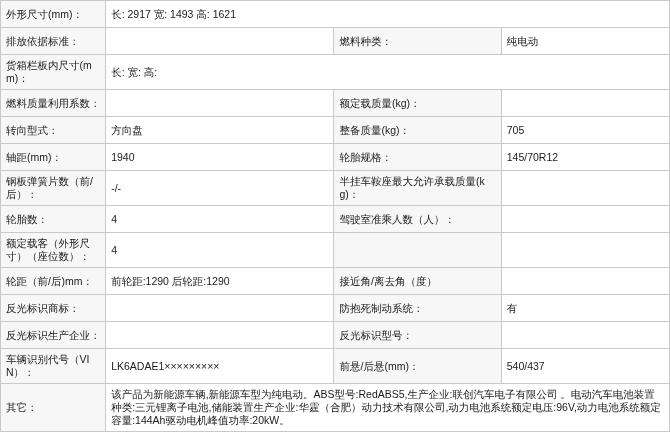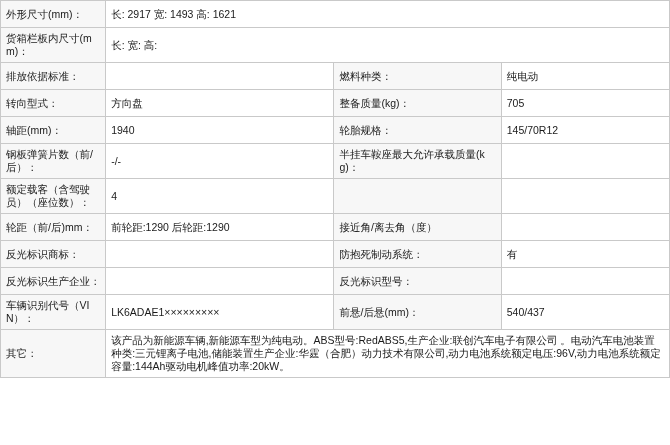--- a/index.html
+++ b/index.html
@@ -59,49 +59,61 @@
     <col class="col-v1">
     <col class="col-l2">
     <col class="col-v2">
   </colgroup>
   <tbody>
     <tr class="topband">
       <td class="lbl">外形尺寸(mm)：</td>
       <td class="val" colspan="3">长: 2917 宽: 1493 高: 1621</td>
     </tr>
     <tr>
+      <td class="lbl">排放依据标准：</td>
+      <td class="val"></td>
+      <td class="lbl">燃料种类：</td>
+      <td class="val">纯电动</td>
+    </tr>
+    <tr>
       <td class="lbl">货箱栏板内尺寸(mm)：</td>
       <td class="val" colspan="3">长: 宽: 高:</td>
     </tr>
     <tr>
-      <td class="lbl">排放依据标准：</td>
+      <td class="lbl">燃料质量利用系数：</td>
       <td class="val"></td>
-      <td class="lbl">燃料种类：</td>
-      <td class="val">纯电动</td>
+      <td class="lbl">额定载质量(kg)：</td>
+      <td class="val"></td>
     </tr>
     <tr>
       <td class="lbl">转向型式：</td>
       <td class="val">方向盘</td>
       <td class="lbl">整备质量(kg)：</td>
       <td class="val">705</td>
     </tr>
     <tr>
       <td class="lbl">轴距(mm)：</td>
       <td class="val">1940</td>
       <td class="lbl">轮胎规格：</td>
       <td class="val">145/70R12</td>
     </tr>
     <tr>
       <td class="lbl">钢板弹簧片数（前/后）：</td>
       <td class="val">-/-</td>
       <td class="lbl">半挂车鞍座最大允许承载质量(kg)：</td>
       <td class="val"></td>
     </tr>
     <tr>
-      <td class="lbl">额定载客（含驾驶员）（座位数）：</td>
+      <td class="lbl">轮胎数：</td>
+      <td class="val">4</td>
+      <td class="lbl">驾驶室准乘人数（人）：</td>
+      <td class="val"></td>
+    </tr>
+    <tr>
+      <td class="lbl">额定载客（外形尺寸）（座位数）：</td>
       <td class="val">4</td>
       <td class="lbl"></td>
       <td class="val"></td>
     </tr>
     <tr>
       <td class="lbl">轮距（前/后)mm：</td>
       <td class="val">前轮距:1290 后轮距:1290</td>
       <td class="lbl">接近角/离去角（度）</td>
       <td class="val"></td>
     </tr>

